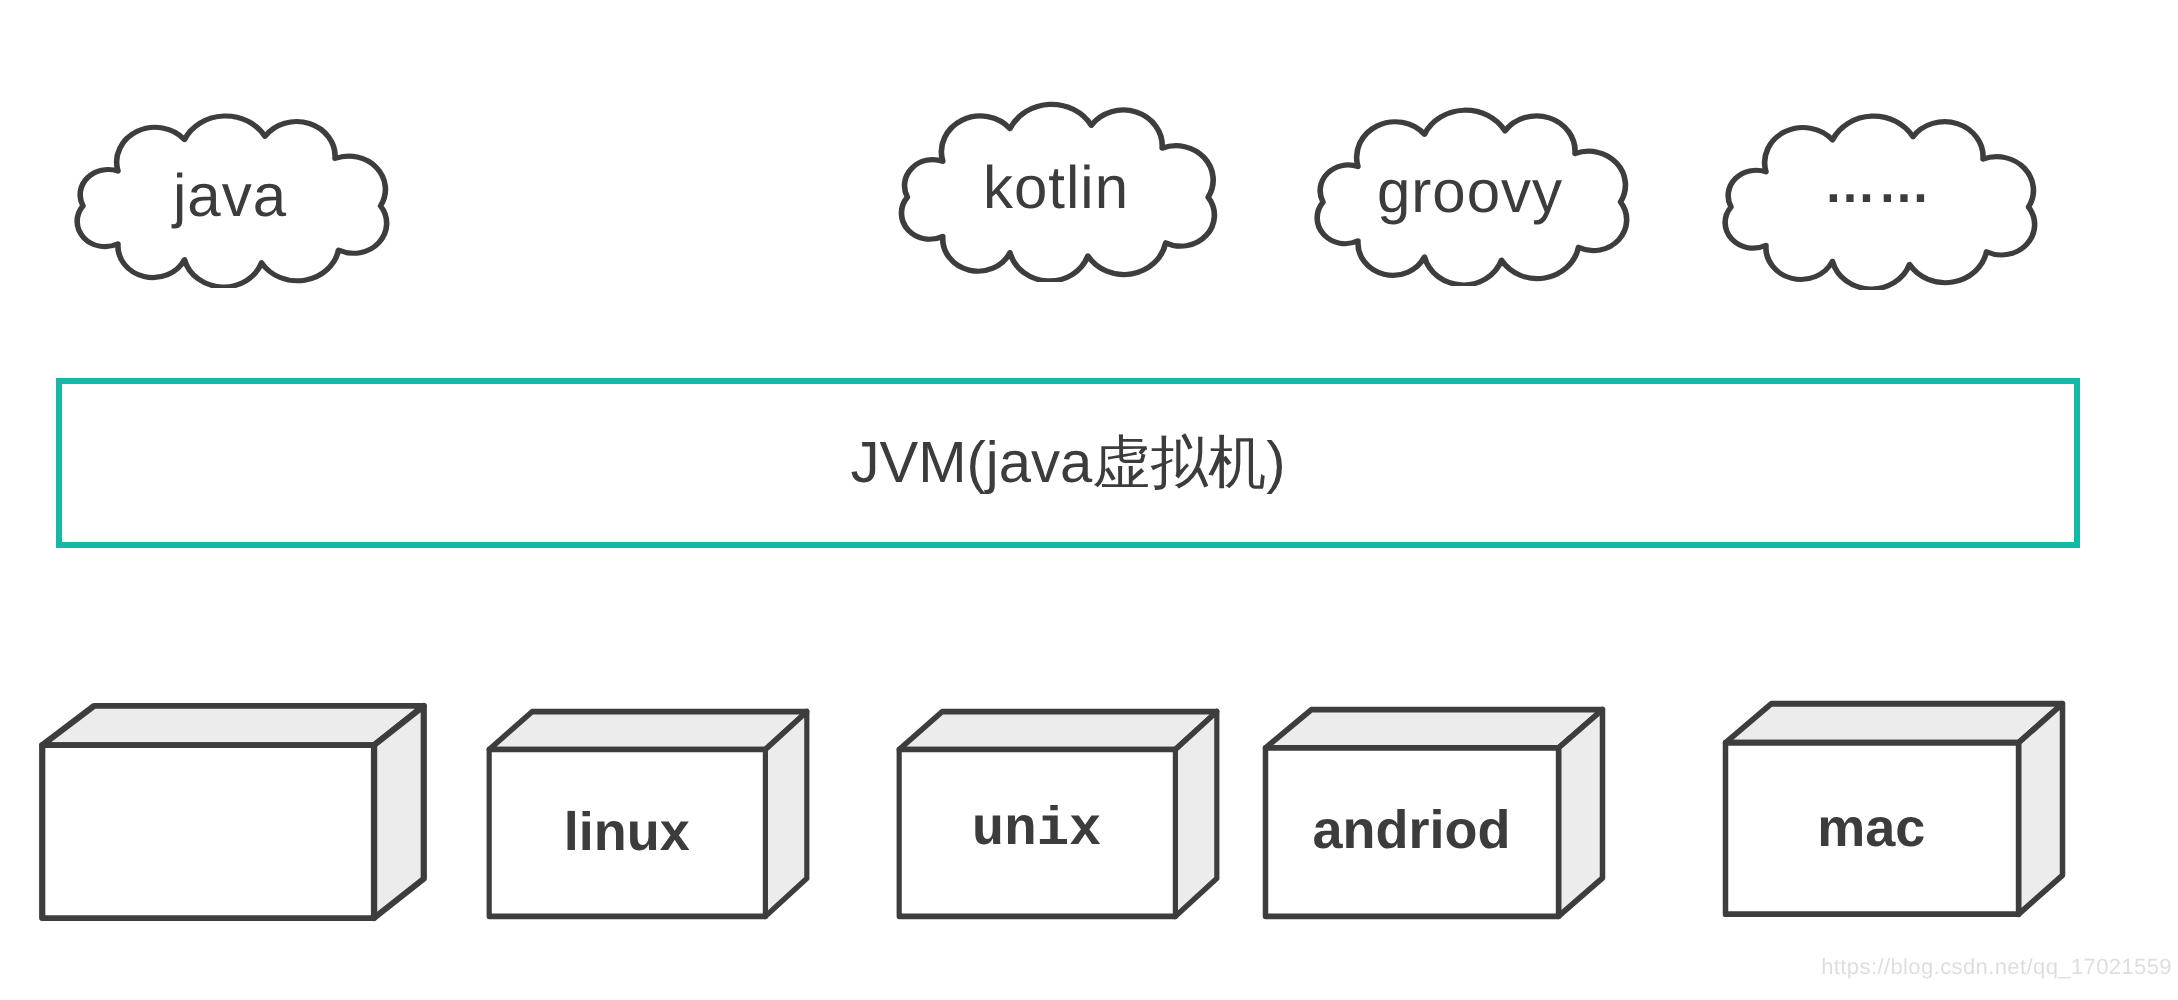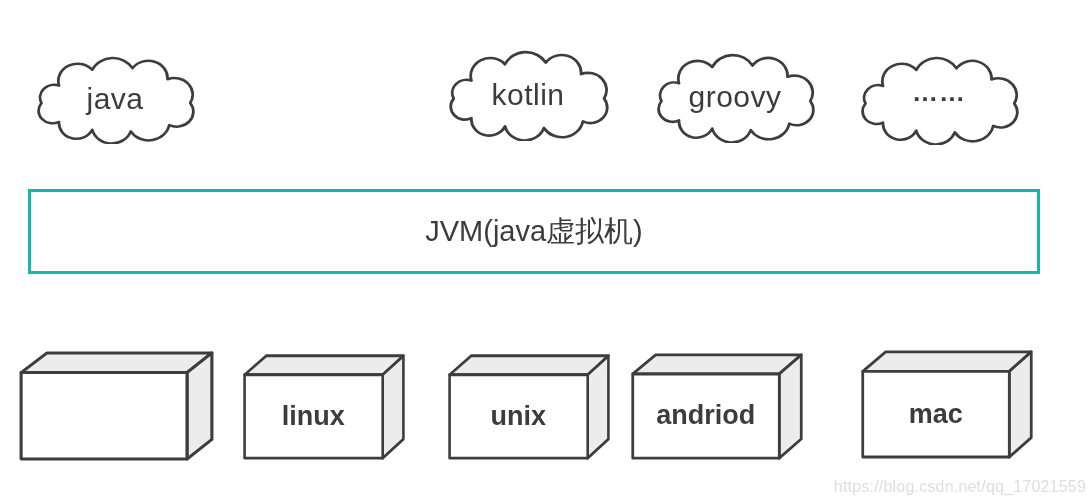--- a/index.html
+++ b/index.html
@@ -84,21 +84,21 @@
     font-size: 27px;
     font-weight: bold;
     color: #3c3c3c;
     white-space: nowrap;
   }
   
   .watermark {
     position: absolute;
     right: 3px;
     top: 478px;
-    font-size: 16px;
+    font-size: 11px;
     color: #dedede;
     letter-spacing: 0.2px;
   }
 </style>
 </head>
 <body>
 
 <div class="stage">
 
   <div class="cloud" style="left:24px; top:54px; width:182px; height:90px;">
@@ -144,21 +144,21 @@
 
   <div class="box3d" style="left:242px; top:352px; width:164px; height:109px;">
     <svg viewBox="0 0 190 115" preserveAspectRatio="none">
       <path d="M 3,24 L 28,4 L 187,4 L 163,24 Z" fill="#ececec" stroke="#3d3d3d" stroke-width="3" stroke-linejoin="round"></path>
       <path d="M 163,24 L 187,4 L 187,92 L 163,112 Z" fill="#ececec" stroke="#3d3d3d" stroke-width="3" stroke-linejoin="round"></path>
       <path d="M 3,24 L 163,24 L 163,112 L 3,112 Z" fill="#ffffff" stroke="#3d3d3d" stroke-width="3" stroke-linejoin="round"></path>
     </svg>
     <span class="box-label">linux</span>
   </div>
 
-  <div class="box3d" style="left:447px; top:352px; width:164px; height:109px;">
+  <div class="box3d" style="left:447px; top:352px; width:164px; height:109px;font-family:Liberation Mono, monospace;">
     <svg viewBox="0 0 190 115" preserveAspectRatio="none">
       <path d="M 3,24 L 28,4 L 187,4 L 163,24 Z" fill="#ececec" stroke="#3d3d3d" stroke-width="3" stroke-linejoin="round"></path>
       <path d="M 163,24 L 187,4 L 187,92 L 163,112 Z" fill="#ececec" stroke="#3d3d3d" stroke-width="3" stroke-linejoin="round"></path>
       <path d="M 3,24 L 163,24 L 163,112 L 3,112 Z" fill="#ffffff" stroke="#3d3d3d" stroke-width="3" stroke-linejoin="round"></path>
     </svg>
     <span class="box-label">unix</span>
   </div>
 
   <div class="box3d" style="left:860px; top:348px; width:174px; height:112px;">
     <svg viewBox="0 0 190 115" preserveAspectRatio="none">

